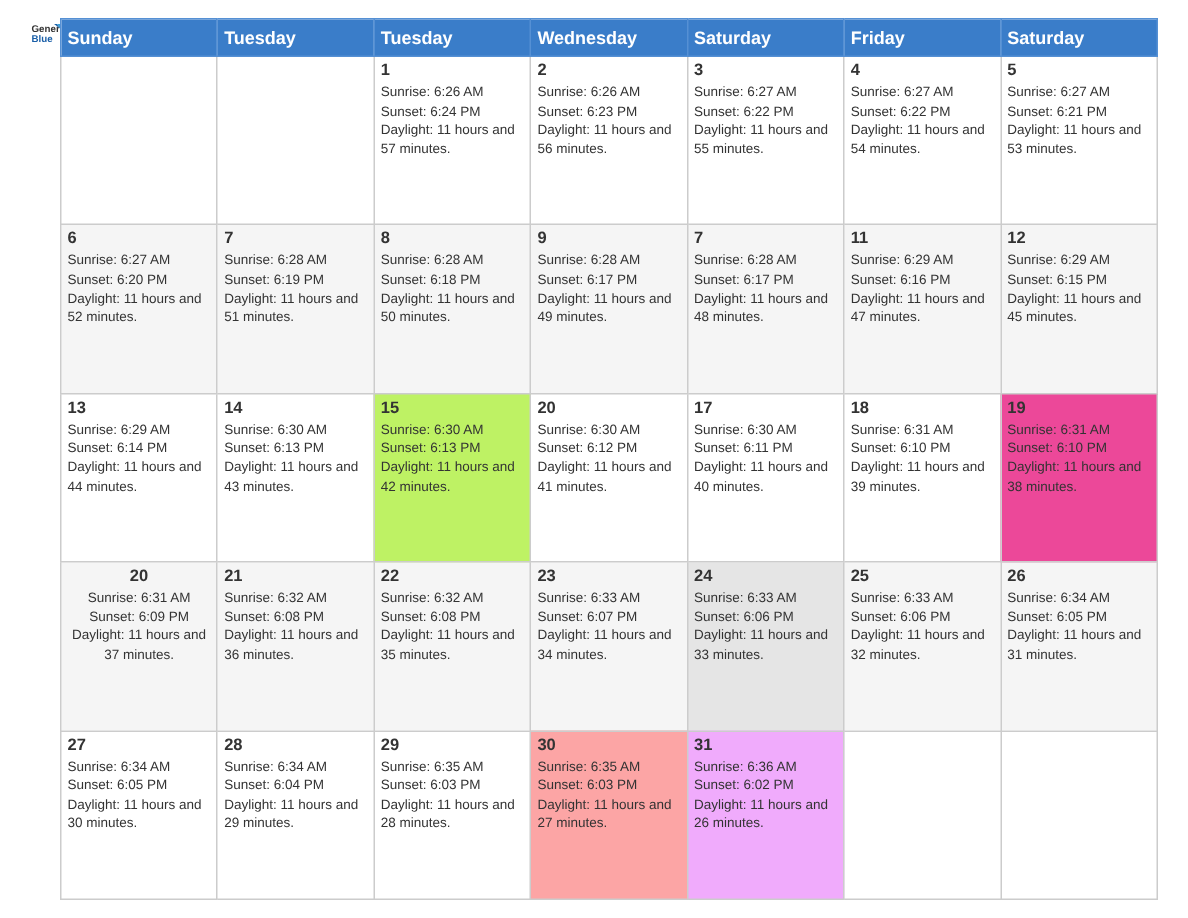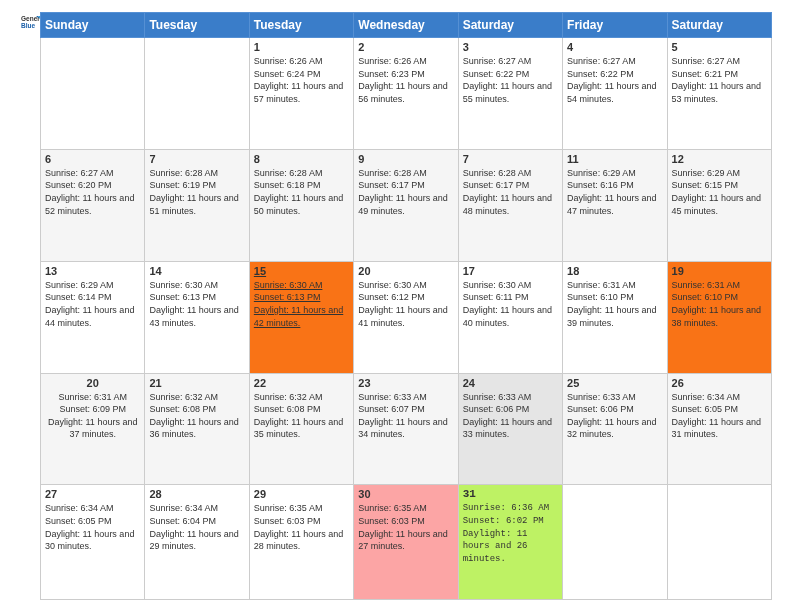--- a/index.html
+++ b/index.html
@@ -140,39 +140,39 @@
           <td style="background: rgb(245, 245, 245);"><span class="day-num">7</span><span class="day-info">Sunrise: 6:28 AM<br>Sunset: 6:19 PM<br>Daylight: 11 hours and 51 minutes.</span></td>
           <td style="background: rgb(245, 245, 245);"><span class="day-num">8</span><span class="day-info">Sunrise: 6:28 AM<br>Sunset: 6:18 PM<br>Daylight: 11 hours and 50 minutes.</span></td>
           <td style="background: rgb(245, 245, 245);"><span class="day-num">9</span><span class="day-info">Sunrise: 6:28 AM<br>Sunset: 6:17 PM<br>Daylight: 11 hours and 49 minutes.</span></td>
           <td style="background: rgb(245, 245, 245);"><span class="day-num">7</span><span class="day-info">Sunrise: 6:28 AM<br>Sunset: 6:17 PM<br>Daylight: 11 hours and 48 minutes.</span></td>
           <td style="background: rgb(245, 245, 245); margin-left: 36px;"><span class="day-num">11</span><span class="day-info">Sunrise: 6:29 AM<br>Sunset: 6:16 PM<br>Daylight: 11 hours and 47 minutes.</span></td>
           <td style="background: rgb(245, 245, 245);"><span class="day-num">12</span><span class="day-info">Sunrise: 6:29 AM<br>Sunset: 6:15 PM<br>Daylight: 11 hours and 45 minutes.</span></td>
         </tr>
         <tr>
           <td style="background: rgb(255, 255, 255); border-radius: 31px;"><span class="day-num">13</span><span class="day-info">Sunrise: 6:29 AM<br>Sunset: 6:14 PM<br>Daylight: 11 hours and 44 minutes.</span></td>
           <td style="background: rgb(255, 255, 255);"><span class="day-num">14</span><span class="day-info">Sunrise: 6:30 AM<br>Sunset: 6:13 PM<br>Daylight: 11 hours and 43 minutes.</span></td>
-          <td style="background: #f97316; text-decoration: underline;"><span class="day-num">15</span><span class="day-info">Sunrise: 6:30 AM<br>Sunset: 6:13 PM<br>Daylight: 11 hours and 42 minutes.</span></td>
+          <td style="background: #bef264;"><span class="day-num">15</span><span class="day-info">Sunrise: 6:30 AM<br>Sunset: 6:13 PM<br>Daylight: 11 hours and 42 minutes.</span></td>
           <td style="background: rgb(255, 255, 255);"><span class="day-num">20</span><span class="day-info">Sunrise: 6:30 AM<br>Sunset: 6:12 PM<br>Daylight: 11 hours and 41 minutes.</span></td>
           <td style="background: rgb(255, 255, 255);"><span class="day-num">17</span><span class="day-info">Sunrise: 6:30 AM<br>Sunset: 6:11 PM<br>Daylight: 11 hours and 40 minutes.</span></td>
           <td style="background: rgb(255, 255, 255);"><span class="day-num">18</span><span class="day-info">Sunrise: 6:31 AM<br>Sunset: 6:10 PM<br>Daylight: 11 hours and 39 minutes.</span></td>
-          <td style="background: #f97316;"><span class="day-num">19</span><span class="day-info">Sunrise: 6:31 AM<br>Sunset: 6:10 PM<br>Daylight: 11 hours and 38 minutes.</span></td>
+          <td style="background: #ec4899;"><span class="day-num">19</span><span class="day-info">Sunrise: 6:31 AM<br>Sunset: 6:10 PM<br>Daylight: 11 hours and 38 minutes.</span></td>
         </tr>
         <tr>
           <td style="background: rgb(245, 245, 245); text-align: center;"><span class="day-num">20</span><span class="day-info">Sunrise: 6:31 AM<br>Sunset: 6:09 PM<br>Daylight: 11 hours and 37 minutes.</span></td>
           <td style="background: rgb(245, 245, 245);"><span class="day-num">21</span><span class="day-info">Sunrise: 6:32 AM<br>Sunset: 6:08 PM<br>Daylight: 11 hours and 36 minutes.</span></td>
           <td style="background: rgb(245, 245, 245);"><span class="day-num">22</span><span class="day-info">Sunrise: 6:32 AM<br>Sunset: 6:08 PM<br>Daylight: 11 hours and 35 minutes.</span></td>
           <td style="background: rgb(245, 245, 245);"><span class="day-num">23</span><span class="day-info">Sunrise: 6:33 AM<br>Sunset: 6:07 PM<br>Daylight: 11 hours and 34 minutes.</span></td>
           <td style="background: #e5e5e5;"><span class="day-num">24</span><span class="day-info">Sunrise: 6:33 AM<br>Sunset: 6:06 PM<br>Daylight: 11 hours and 33 minutes.</span></td>
           <td style="background: rgb(245, 245, 245);"><span class="day-num">25</span><span class="day-info">Sunrise: 6:33 AM<br>Sunset: 6:06 PM<br>Daylight: 11 hours and 32 minutes.</span></td>
           <td style="background: rgb(245, 245, 245);"><span class="day-num">26</span><span class="day-info">Sunrise: 6:34 AM<br>Sunset: 6:05 PM<br>Daylight: 11 hours and 31 minutes.</span></td>
         </tr>
         <tr>
           <td style="background: rgb(255, 255, 255);"><span class="day-num">27</span><span class="day-info">Sunrise: 6:34 AM<br>Sunset: 6:05 PM<br>Daylight: 11 hours and 30 minutes.</span></td>
           <td style="background: rgb(255, 255, 255);"><span class="day-num">28</span><span class="day-info">Sunrise: 6:34 AM<br>Sunset: 6:04 PM<br>Daylight: 11 hours and 29 minutes.</span></td>
           <td style="background: rgb(255, 255, 255);"><span class="day-num">29</span><span class="day-info">Sunrise: 6:35 AM<br>Sunset: 6:03 PM<br>Daylight: 11 hours and 28 minutes.</span></td>
           <td style="background: #fca5a5;"><span class="day-num">30</span><span class="day-info">Sunrise: 6:35 AM<br>Sunset: 6:03 PM<br>Daylight: 11 hours and 27 minutes.</span></td>
-          <td style="background: #bef264; font-family: Liberation Mono, monospace;"><span class="day-num">31</span><span class="day-info">Sunrise: 6:36 AM<br>Sunset: 6:02 PM<br>Daylight: 11 hours and 26 minutes.</span></td>
+          <td style="background: #f0abfc;"><span class="day-num">31</span><span class="day-info">Sunrise: 6:36 AM<br>Sunset: 6:02 PM<br>Daylight: 11 hours and 26 minutes.</span></td>
           <td class="empty-cell" style="background: rgb(255, 255, 255);"></td>
           <td class="empty-cell" style="background: rgb(255, 255, 255);"></td>
         </tr>
       </tbody>
   </table>
 </div>
 
 </body></html>

